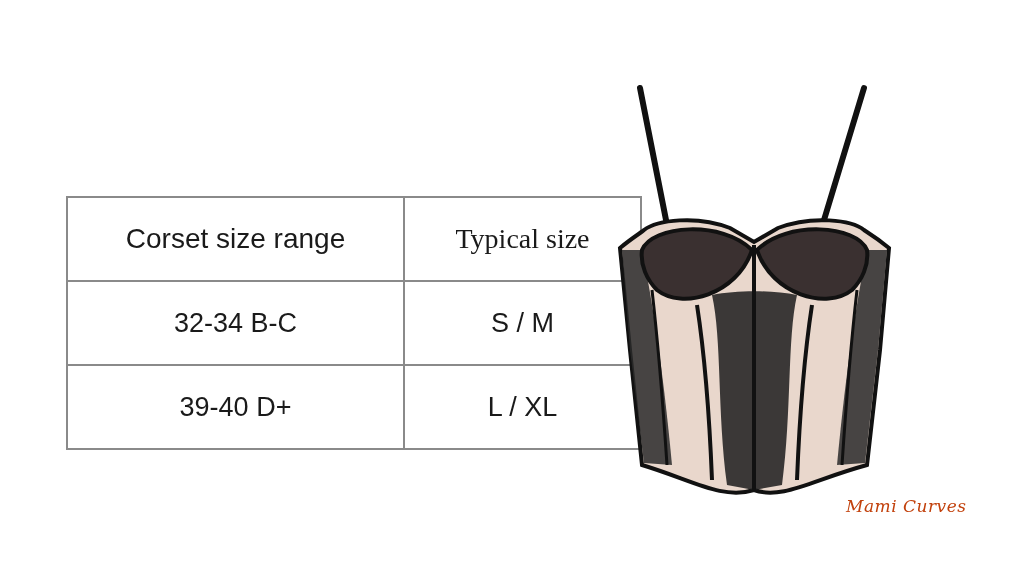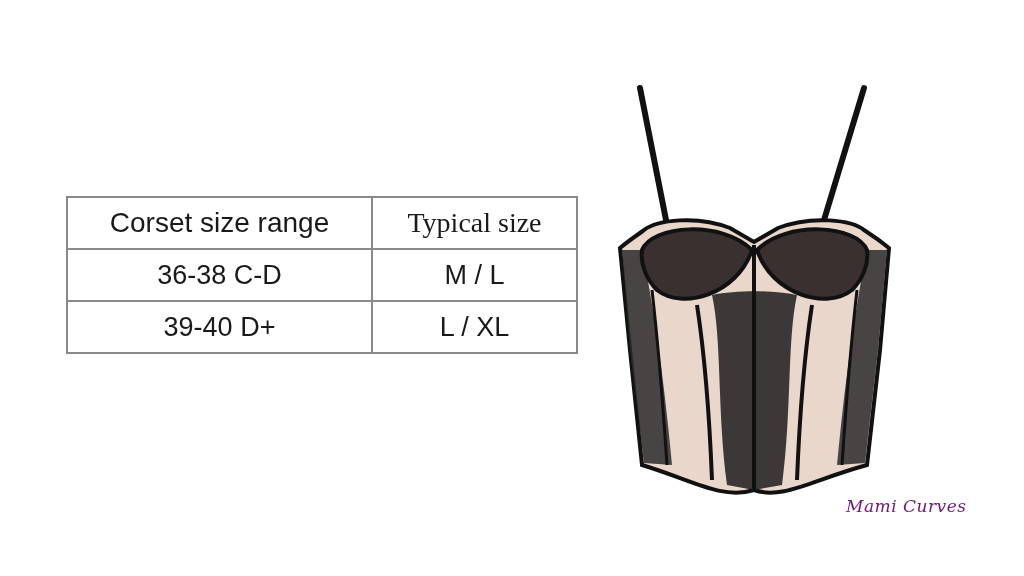--- a/index.html
+++ b/index.html
@@ -8,45 +8,45 @@
     position:absolute; left:66px; top:196px;
     border-collapse:collapse;
     border:2px solid #8a8a8a;
   }
   .size-table td, .size-table th {
     border:2px solid #8a8a8a;
     text-align:center;
     font-weight:normal;
     color:#1a1a1a;
     font-size:27px;
-    padding:0;
+    padding:16px;
     height:50px;
   }
   .size-table th { font-size:28px; }
   .col1 { width:303px; }
   .col2 { width:203px;font-family:Liberation Serif, serif; }
   .product { position:absolute; left:612px; top:80px; width:285px; height:420px; }
   .brand {
     position:absolute; left:846px; top:496px;
     font-family:"DejaVu Serif", serif; font-style:italic;
-    font-size:17px; color:#701a75; letter-spacing:0.5px;
+    font-size:17px; color:#c2410c; letter-spacing:0.5px;
   }
 </style>
 </head>
 <body>
 
 <table class="size-table">
   <tbody>
       <tr>
     <th class="col1">Corset size range</th>
     <th class="col2">Typical size</th>
   </tr>
   <tr>
-    <td>36-38 C-D</td>
-    <td>M / L</td>
+    <td>32-34 B-C</td>
+    <td>S / M</td>
   </tr>
   <tr>
     <td>39-40 D+</td>
     <td>L / XL</td>
   </tr>
 </tbody>
   </table>
 
 <svg class="product" viewBox="0 0 285 420">
 

